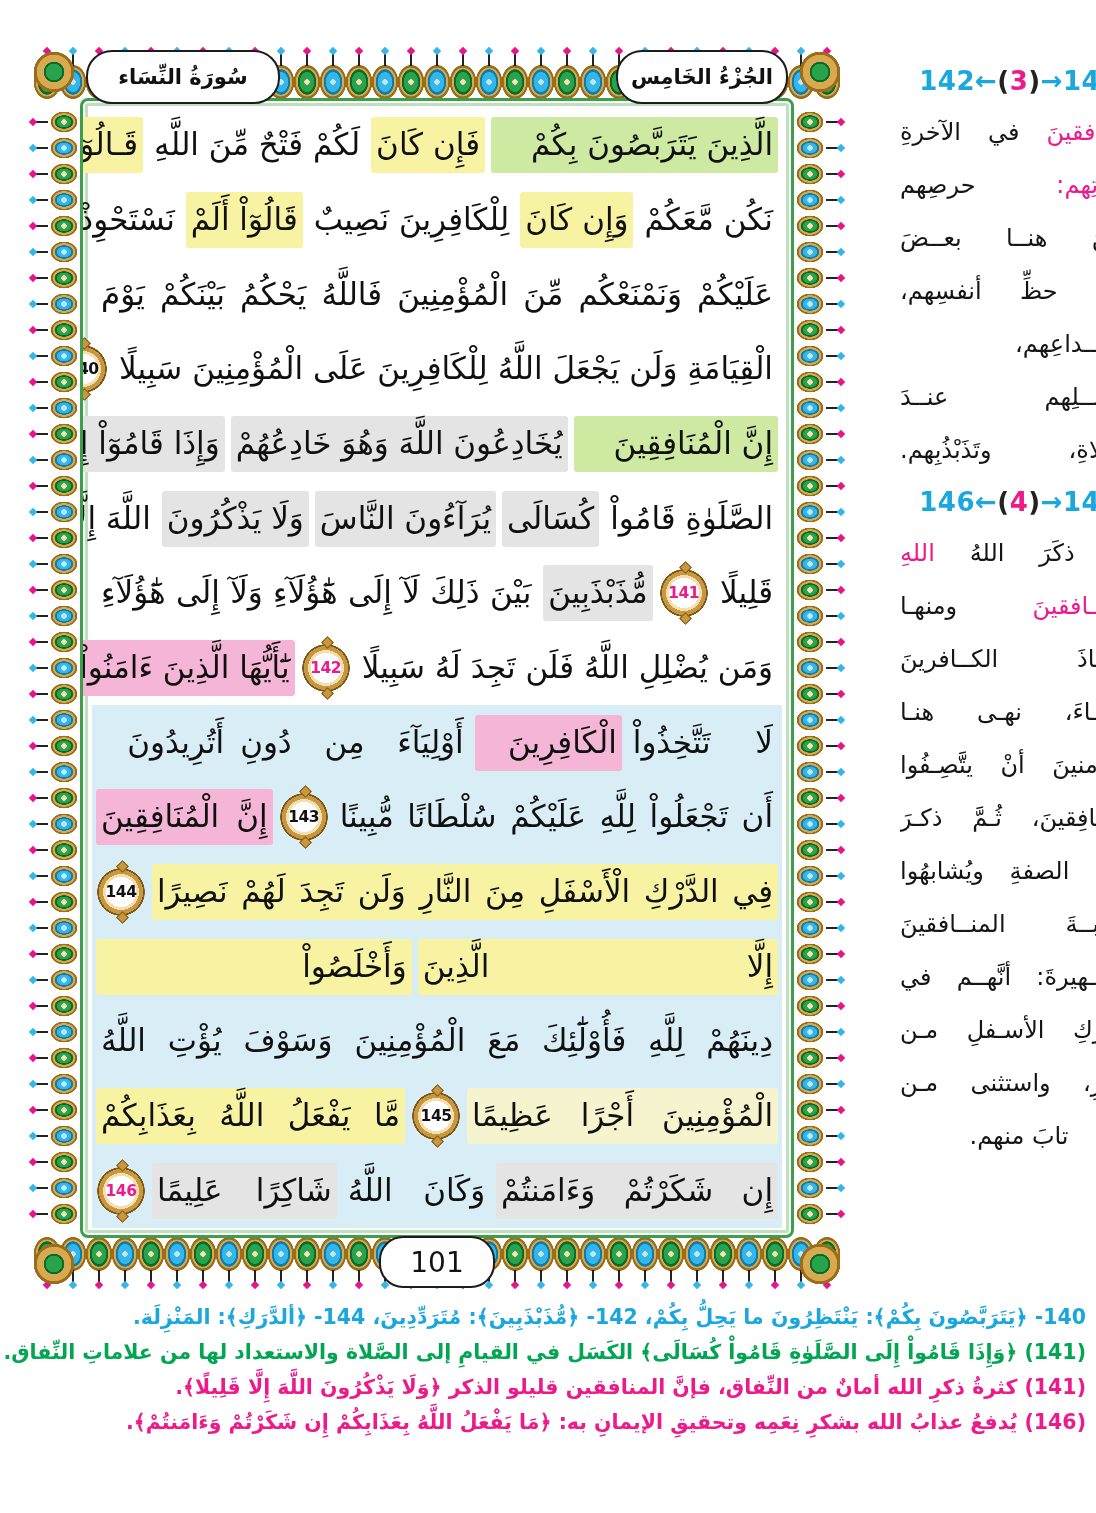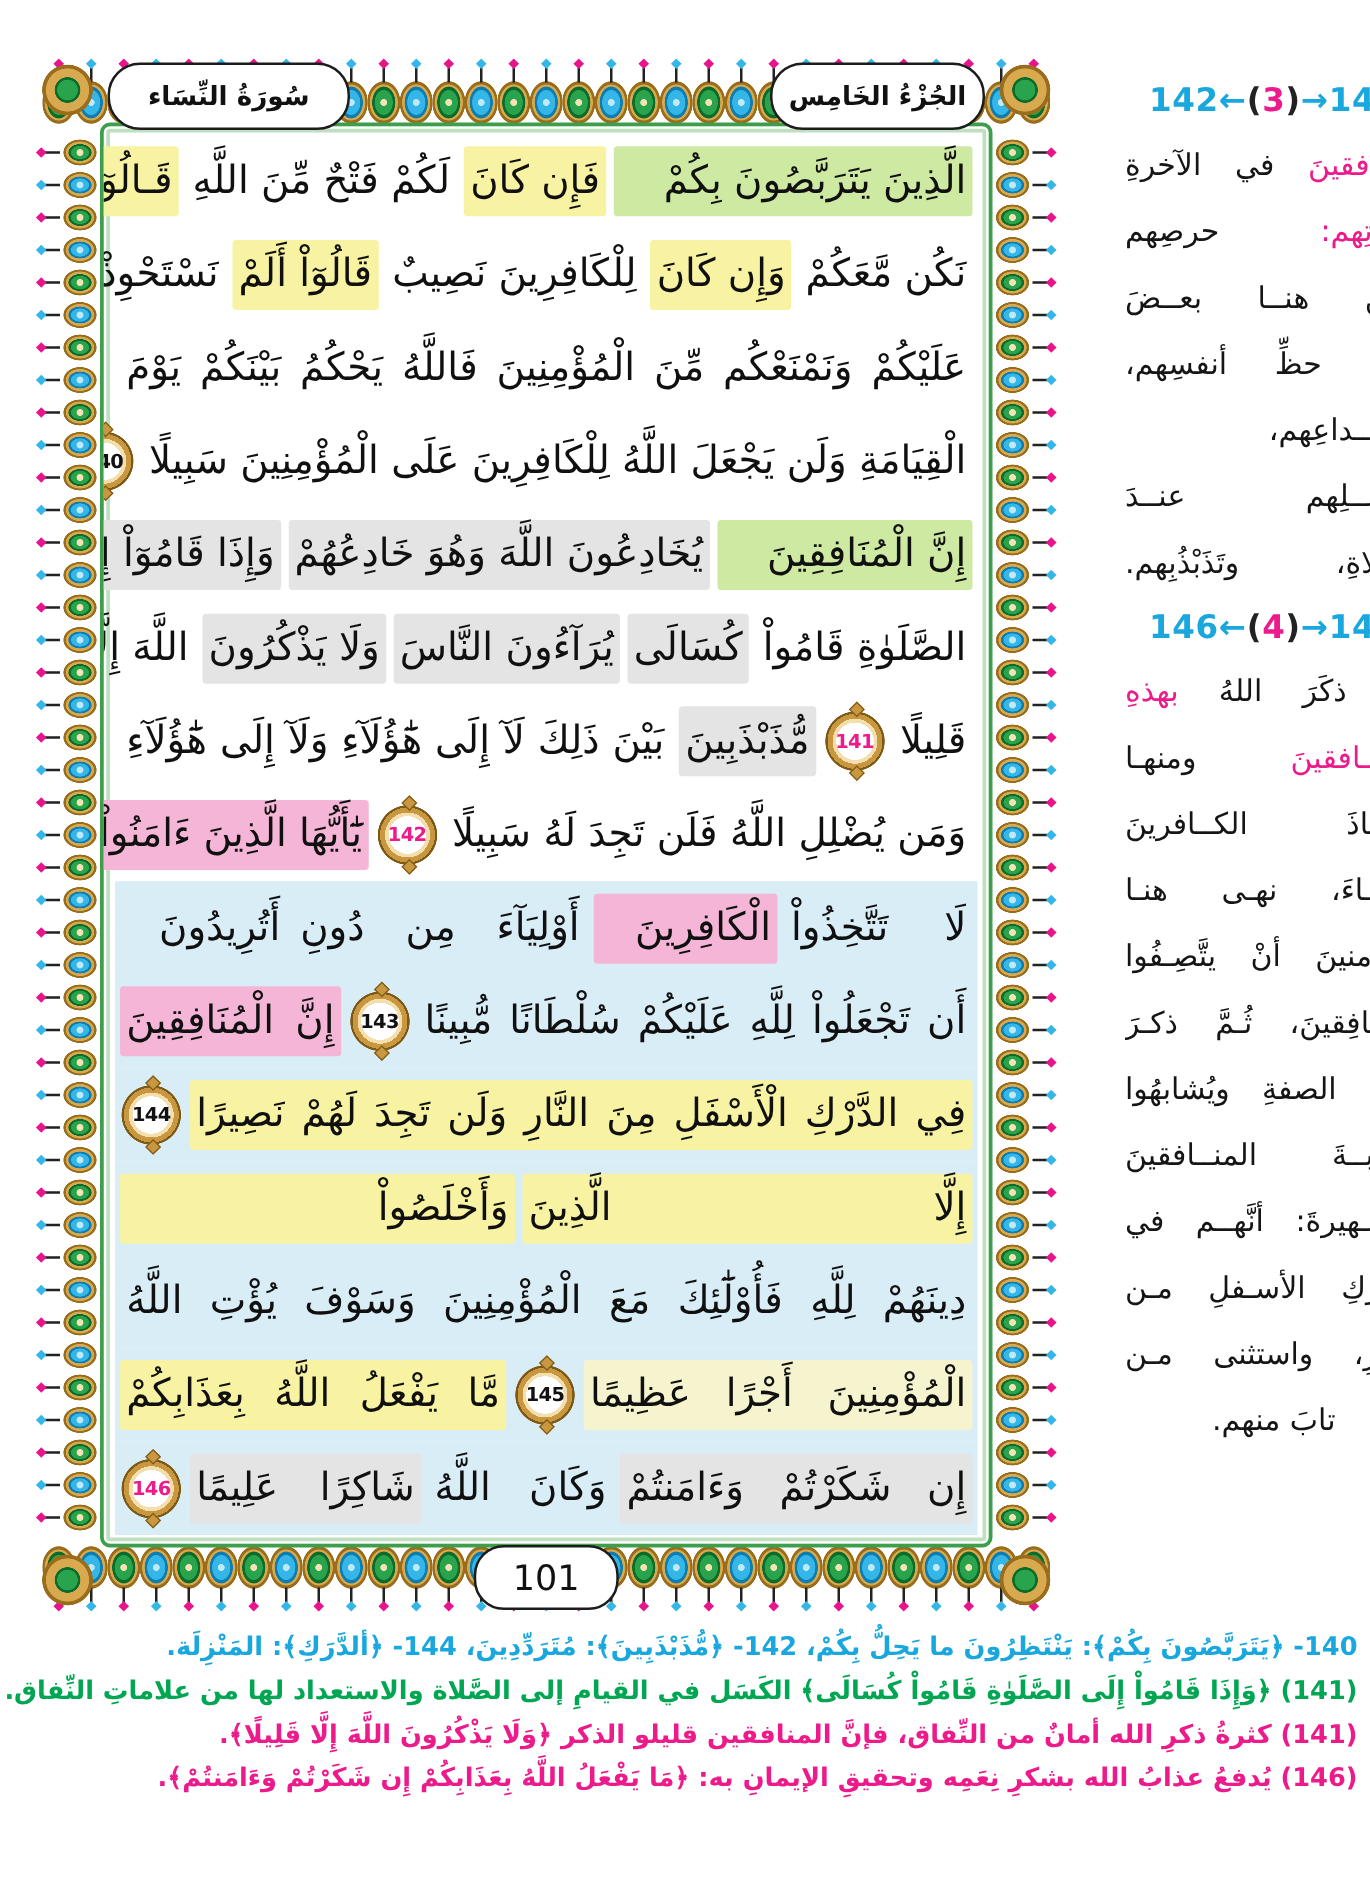--- a/index.html
+++ b/index.html
@@ -377,21 +377,21 @@
   <aside class="sidebar" id="sidebar">
       <div class="sb-head"><span class="n">142</span><span class="arrow">←</span><span class="paren">(</span><span class="mid">3</span><span class="paren">)</span><span class="arrow">→</span><span class="n">140</span></div>
       <div class="sb-line"><span class="run-m">المنافقينَ</span><span class="run-k"> في الآخرةِ</span></div>
       <div class="sb-line"><span class="run-m">صفاتِهم:</span><span class="run-k"> حرصِهم</span></div>
       <div class="sb-line"><span class="run-k">بَــيَّنَ هنــا بعــضَ</span></div>
       <div class="sb-line"><span class="run-k">على حظِّ أنفسِهم،</span></div>
       <div class="sb-line"><span class="run-k">وخــــداعِهم،</span></div>
       <div class="sb-line"><span class="run-k">وكســلِهم عنــدَ</span></div>
       <div class="sb-line"><span class="run-k">الصلاةِ، وتَذَبْذُبِهم.</span></div>
       <div class="sb-head"><span class="n">146</span><span class="arrow">←</span><span class="paren">(</span><span class="mid">4</span><span class="paren">)</span><span class="arrow">→</span><span class="n">143</span></div>
-      <div class="sb-line"><span class="run-k">لَمَّا ذكَرَ اللهُ </span><span class="run-m">بهذهِ</span></div>
+      <div class="sb-line"><span class="run-k">لَمَّا ذكَرَ اللهُ </span><span class="run-m">اللهِ</span></div>
       <div class="sb-line"><span class="run-m">المنــافقينَ</span><span class="run-k"> ومنهـا</span></div>
       <div class="sb-line"><span class="run-k">اتِّخــاذَ الكــافرينَ</span></div>
       <div class="sb-line"><span class="run-k">أوليــاءَ، نهـى هنـا</span></div>
       <div class="sb-line"><span class="run-k">المؤمنينَ أنْ يتَّصِـفُوا</span></div>
       <div class="sb-line"><span class="run-k">المنـافِقينَ، ثُـمَّ ذكـرَ</span></div>
       <div class="sb-line"><span class="run-k">بهذه الصفةِ ويُشابهُوا</span></div>
       <div class="sb-line"><span class="run-k">عقوبــةَ المنــافقينَ</span></div>
       <div class="sb-line"><span class="run-k">الشــهيرةَ: أنَّهــم في</span></div>
       <div class="sb-line"><span class="run-k">الـدَّرْكِ الأسـفلِ مـن</span></div>
       <div class="sb-line"><span class="run-k">النَّـارِ، واستثنى مـن</span></div>

